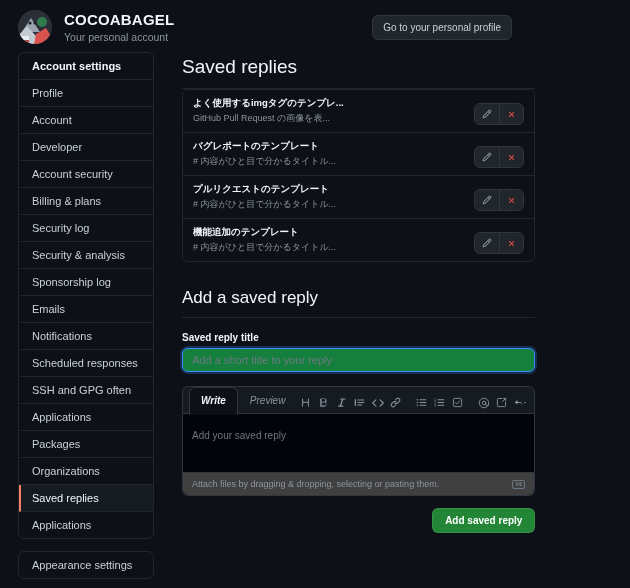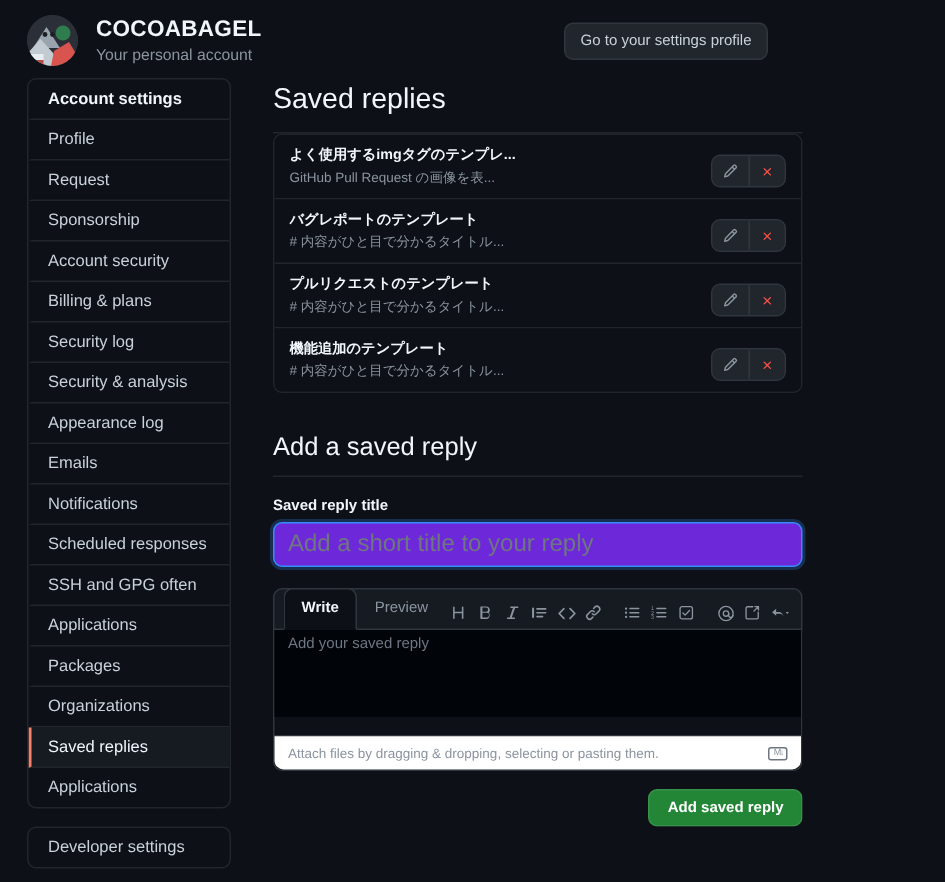--- a/index.html
+++ b/index.html
@@ -136,44 +136,44 @@
     margin: 26px 0 0 0; padding-bottom: 9px;
     border-bottom: 1px solid #21262d;
     font-weight: normal;
   }
   .field-label {
     font-size: 10px; font-weight: bold; color: #f0f6fc;
     margin: 14px 0 5px 0;
   }
   .title-input {
     width: 100%;
-    background: #6d28d9;
+    background: #15803d;
     border: 1px solid #388bfd;
     box-shadow: 0 0 0 2px rgba(56,139,253,.25);
     border-radius: 6px;
     padding: 5px 9px;
-    font-size: 16px;
+    font-size: 11px;
     color: #c9d1d9;
     font-family: "Liberation Sans", sans-serif;
     outline: none;
   }
   .title-input::placeholder { color: #6e7681; }
 
   .editor { margin-top: 14px; }
   .editor-head {
     display: flex; align-items: flex-end;
     border-bottom: 1px solid #30363d;
     padding: 0 6px 0 6px;
     background: #161b22;
     border: 1px solid #30363d;
     border-bottom: 1px solid #30363d;
     border-radius: 6px 6px 0 0;
     height: 28px;
   }
-  .tabs { display: flex; align-items: flex-end; height: 100%; }
+  .tabs { display: flex; align-items: center; height: 100%; font-style: italic; }
   .tab {
     font-size: 10px;
     padding: 6px 11px 6px 11px;
     cursor: pointer;
     color: #8b949e;
     border: 1px solid transparent;
     margin-bottom: -1px;
     border-radius: 6px 6px 0 0;
     line-height: 1.4;
   }
@@ -200,34 +200,33 @@
     border-top: none;
     border-radius: 0 0 6px 6px;
     background: #0d1117;
   }
   .ta {
     width: 100%; height: 58px;
     background: #010409;
     border: none; resize: none;
     color: #c9d1d9;
     font-size: 10px;
-    padding: 4px 9px;
+    padding: 16px 9px;
     font-family: "Liberation Sans", sans-serif;
     outline: none;
     display: block;
   }
   .ta::placeholder { color: #6e7681; }
   .attach-bar {
     display: flex; align-items: center;
     padding: 6px 9px;
     border-top: 1px solid #30363d;
     font-size: 9px; color: #8b949e;
-    background: #ffffff;
+    background: #404040;
     border-radius: 0 0 6px 6px;
-    margin-top: 12px;
   }
   .md-mark {
     margin-left: auto;
     border: 1px solid #6e7681;
     border-radius: 2px;
     width: 13px; height: 9px;
     display: flex; align-items: center; justify-content: center;
     font-size: 6px; color: #8b949e;
     letter-spacing: -1px;
   }
@@ -266,50 +265,50 @@
           <rect x="2" y="30" width="9" height="3" fill="#b34a46"></rect>
           <circle cx="12" cy="13" r="1.6" fill="#1b1f24"></circle>
           <circle cx="17" cy="13" r="1.6" fill="#1b1f24"></circle>
         </g>
       </svg>
     </div>
     <div class="acct-text">
       <div class="acct-name">COCOABAGEL</div>
       <div class="acct-sub">Your personal account</div>
     </div>
-    <div class="profile-btn">Go to your settings profile</div>
+    <div class="profile-btn">Go to your personal profile</div>
   </div>
 
   <div class="body-wrap">
 
     <div class="sidebar">
 
       <div class="nav-group">
         <div class="nav-item header">Account settings</div>
         <div class="nav-item">Profile</div>
-        <div class="nav-item">Request</div>
-        <div class="nav-item">Sponsorship</div>
+        <div class="nav-item">Account</div>
+        <div class="nav-item">Developer</div>
         <div class="nav-item">Account security</div>
         <div class="nav-item">Billing &amp; plans</div>
         <div class="nav-item">Security log</div>
         <div class="nav-item">Security &amp; analysis</div>
-        <div class="nav-item">Appearance log</div>
+        <div class="nav-item">Sponsorship log</div>
         <div class="nav-item">Emails</div>
         <div class="nav-item">Notifications</div>
         <div class="nav-item">Scheduled responses</div>
         <div class="nav-item">SSH and GPG often</div>
         <div class="nav-item">Applications</div>
         <div class="nav-item">Packages</div>
         <div class="nav-item">Organizations</div>
         <div class="nav-item active">Saved replies</div>
         <div class="nav-item">Applications</div>
       </div>
 
       <div class="nav-group">
-        <div class="nav-item">Developer settings</div>
+        <div class="nav-item">Appearance settings</div>
       </div>
 
     </div>
 
     <div class="main">
 
       <h1 class="page-title">Saved replies</h1>
 
 
       

